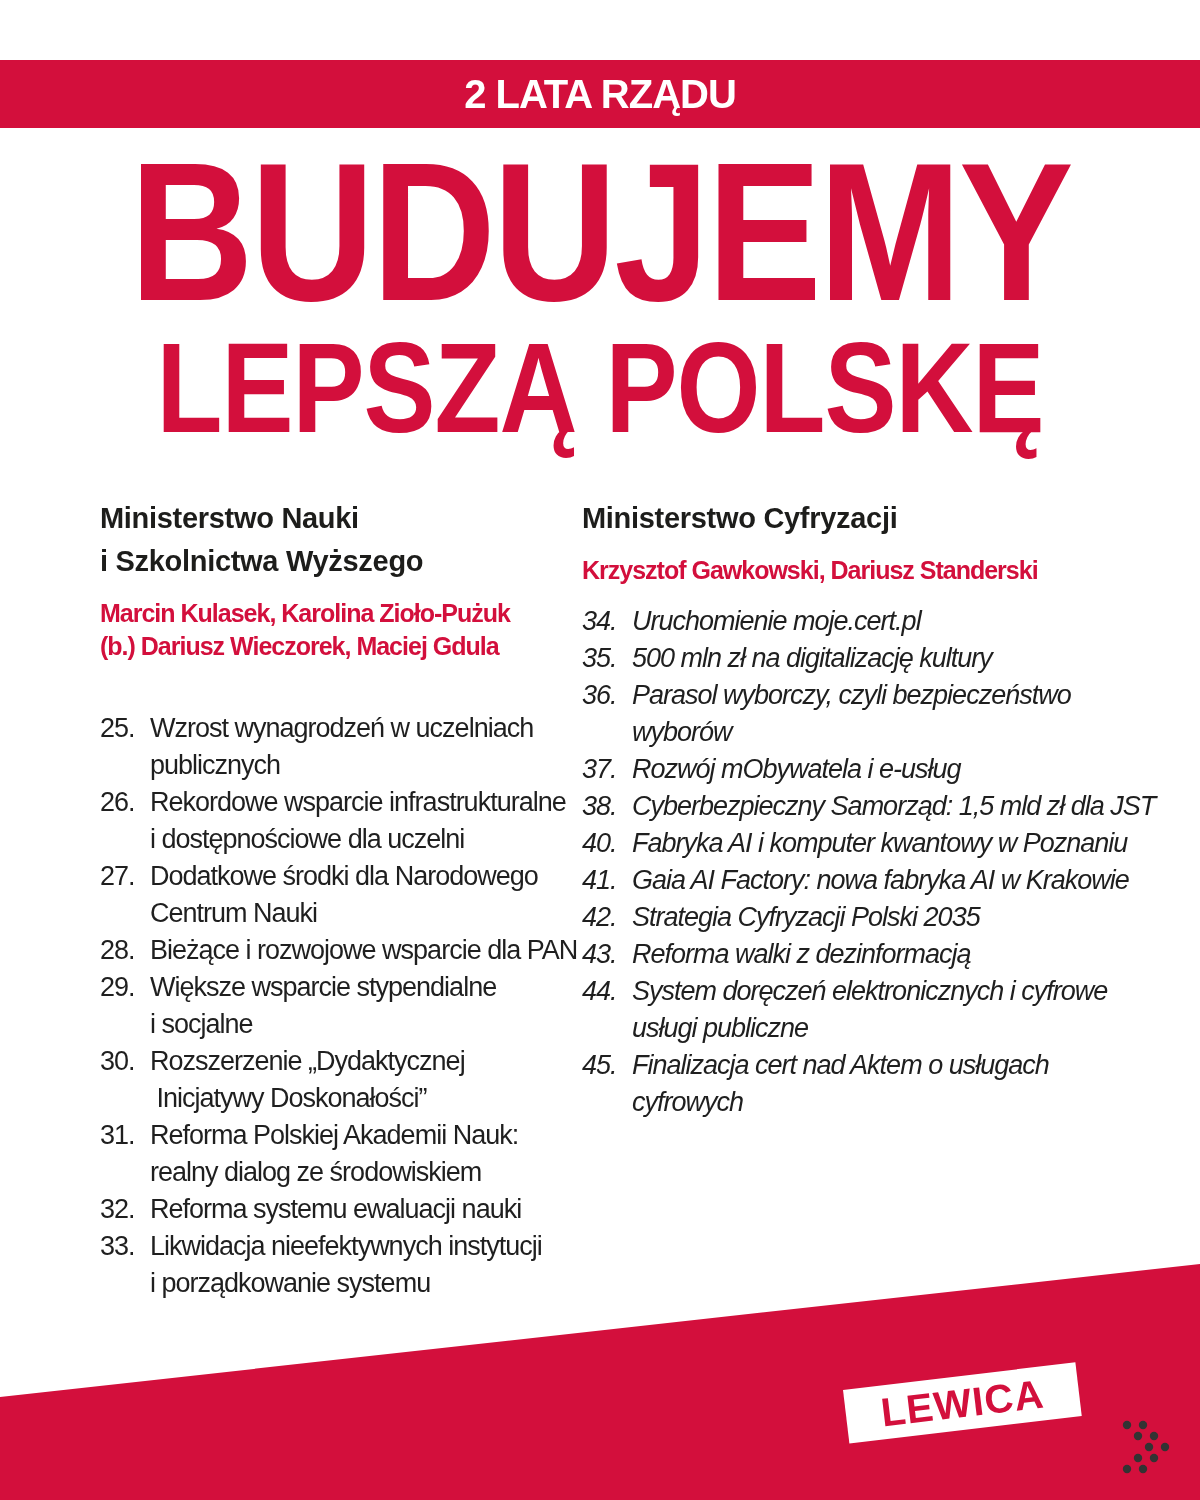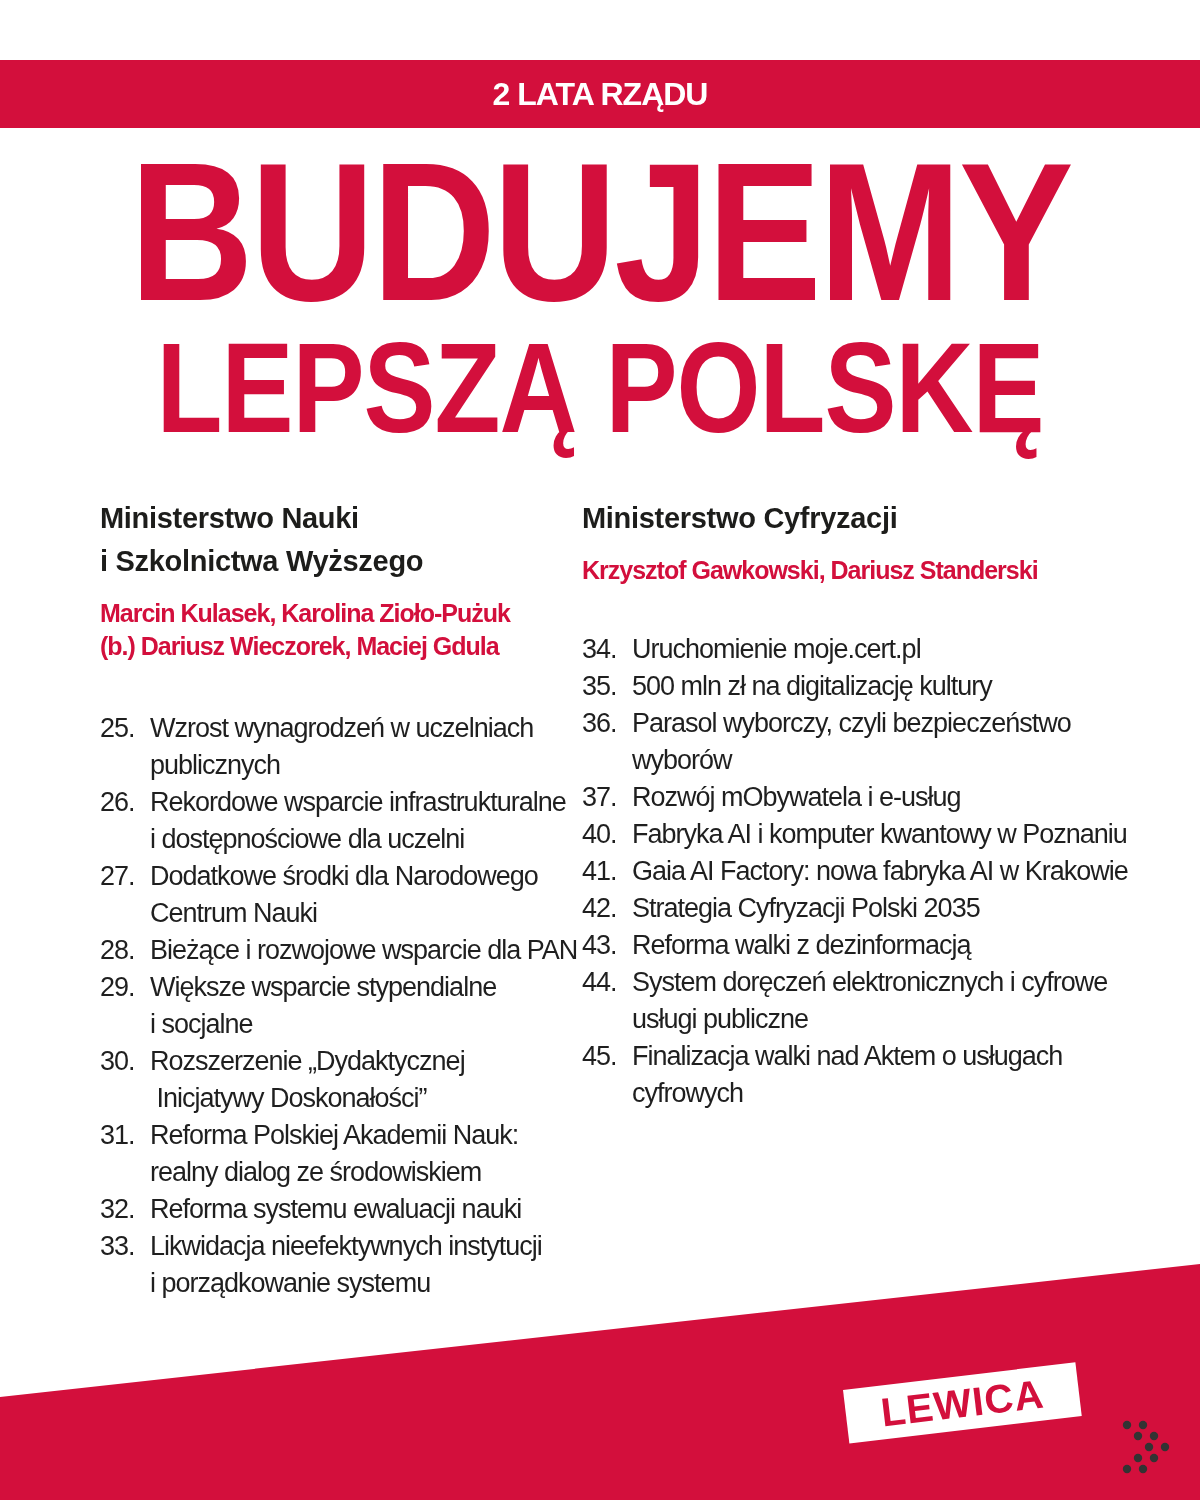--- a/index.html
+++ b/index.html
@@ -7,41 +7,41 @@
   #poster{
     position:relative;width:1200px;height:1500px;margin:0 auto;
     background:var(--paper,#fff);overflow:hidden;color:var(--ink,#1d1d1b);
   }
   
   .banner{
     position:absolute;top:60px;left:0;width:1200px;height:68px;
     background:var(--accent,#d30f3c);display:flex;align-items:center;justify-content:center;
   }
   .banner .label{
-    color:#fff;font-weight:bold;font-size:32px;letter-spacing:-1px;white-space:pre;
+    color:#fff;font-weight:bold;font-size:40px;letter-spacing:-1px;white-space:pre;
   }
   
   .title-line{position:absolute;left:0;right:0;text-align:center;color:var(--accent,#d30f3c);
     font-weight:bold;line-height:1;white-space:pre;}
   .t1{top:146px;font-size:172px;letter-spacing:-3px;transform:scaleY(1.14);}
   .t2{top:334px;font-size:108px;letter-spacing:-1px;transform:scaleY(1.18);}
   
   .col{position:absolute;top:497px;}
   .col-left{left:100px;width:480px;}
   .col-right{left:582px;width:555px;}
   .ministry{
     font-weight:bold;font-size:29px;line-height:43px;letter-spacing:-0.3px;
     color:var(--ink,#1d1d1b);white-space:pre-line;margin:0;
   }
   .ministers{
     margin-top:14px;font-weight:bold;font-size:25px;line-height:33px;letter-spacing:-1px;
     color:var(--accent,#d30f3c);white-space:pre-line;
   }
   .list{margin-top:47px;}
-  .col-right .list{margin-top:44px;}
+  .col-right .list{margin-top:16px;font-style:italic;}
   .item{position:relative;padding-left:50px;font-size:27px;line-height:37px;
     letter-spacing:-1px;color:#1f1f1f;}
   .item .num{position:absolute;left:0;top:0;}
   .item .txt{display:inline-block;white-space:pre;vertical-align:top;}
   
   .band{
     position:absolute;left:0;top:0;width:1200px;height:1500px;
     background:var(--accent,#d30f3c);
     clip-path:polygon(0 1397px,1200px 1264px,1200px 1500px,0 1500px);
   }
@@ -94,27 +94,28 @@
 
   <div class="col col-right">
     <h2 class="ministry">Ministerstwo Cyfryzacji</h2>
     <div class="ministers">Krzysztof Gawkowski, Dariusz Standerski</div>
     <div class="list">
         <div class="item"><span class="num">34.</span><span class="txt">Uruchomienie moje.cert.pl</span></div>
         <div class="item"><span class="num">35.</span><span class="txt">500 mln zł na digitalizację kultury</span></div>
         <div class="item"><span class="num">36.</span><span class="txt">Parasol wyborczy, czyli bezpieczeństwo
 wyborów</span></div>
         <div class="item"><span class="num">37.</span><span class="txt">Rozwój mObywatela i e-usług</span></div>
+        <div class="item"><span class="num">38.</span><span class="txt">Cyberbezpieczny Samorząd: 1,5 mld zł dla JST</span></div>
         <div class="item"><span class="num">40.</span><span class="txt">Fabryka AI i komputer kwantowy w Poznaniu</span></div>
         <div class="item"><span class="num">41.</span><span class="txt">Gaia AI Factory: nowa fabryka AI w Krakowie</span></div>
         <div class="item"><span class="num">42.</span><span class="txt">Strategia Cyfryzacji Polski 2035</span></div>
         <div class="item"><span class="num">43.</span><span class="txt">Reforma walki z dezinformacją</span></div>
         <div class="item"><span class="num">44.</span><span class="txt">System doręczeń elektronicznych i cyfrowe
 usługi publiczne</span></div>
-        <div class="item"><span class="num">45.</span><span class="txt">Finalizacja walki nad Aktem o usługach
+        <div class="item"><span class="num">45.</span><span class="txt">Finalizacja cert nad Aktem o usługach
 cyfrowych</span></div>
       </div>
   </div>
 
   <div class="band"></div>
 
   <div class="lewica-box">
     <span class="logo-label">LEWICA</span>
   </div>
 

